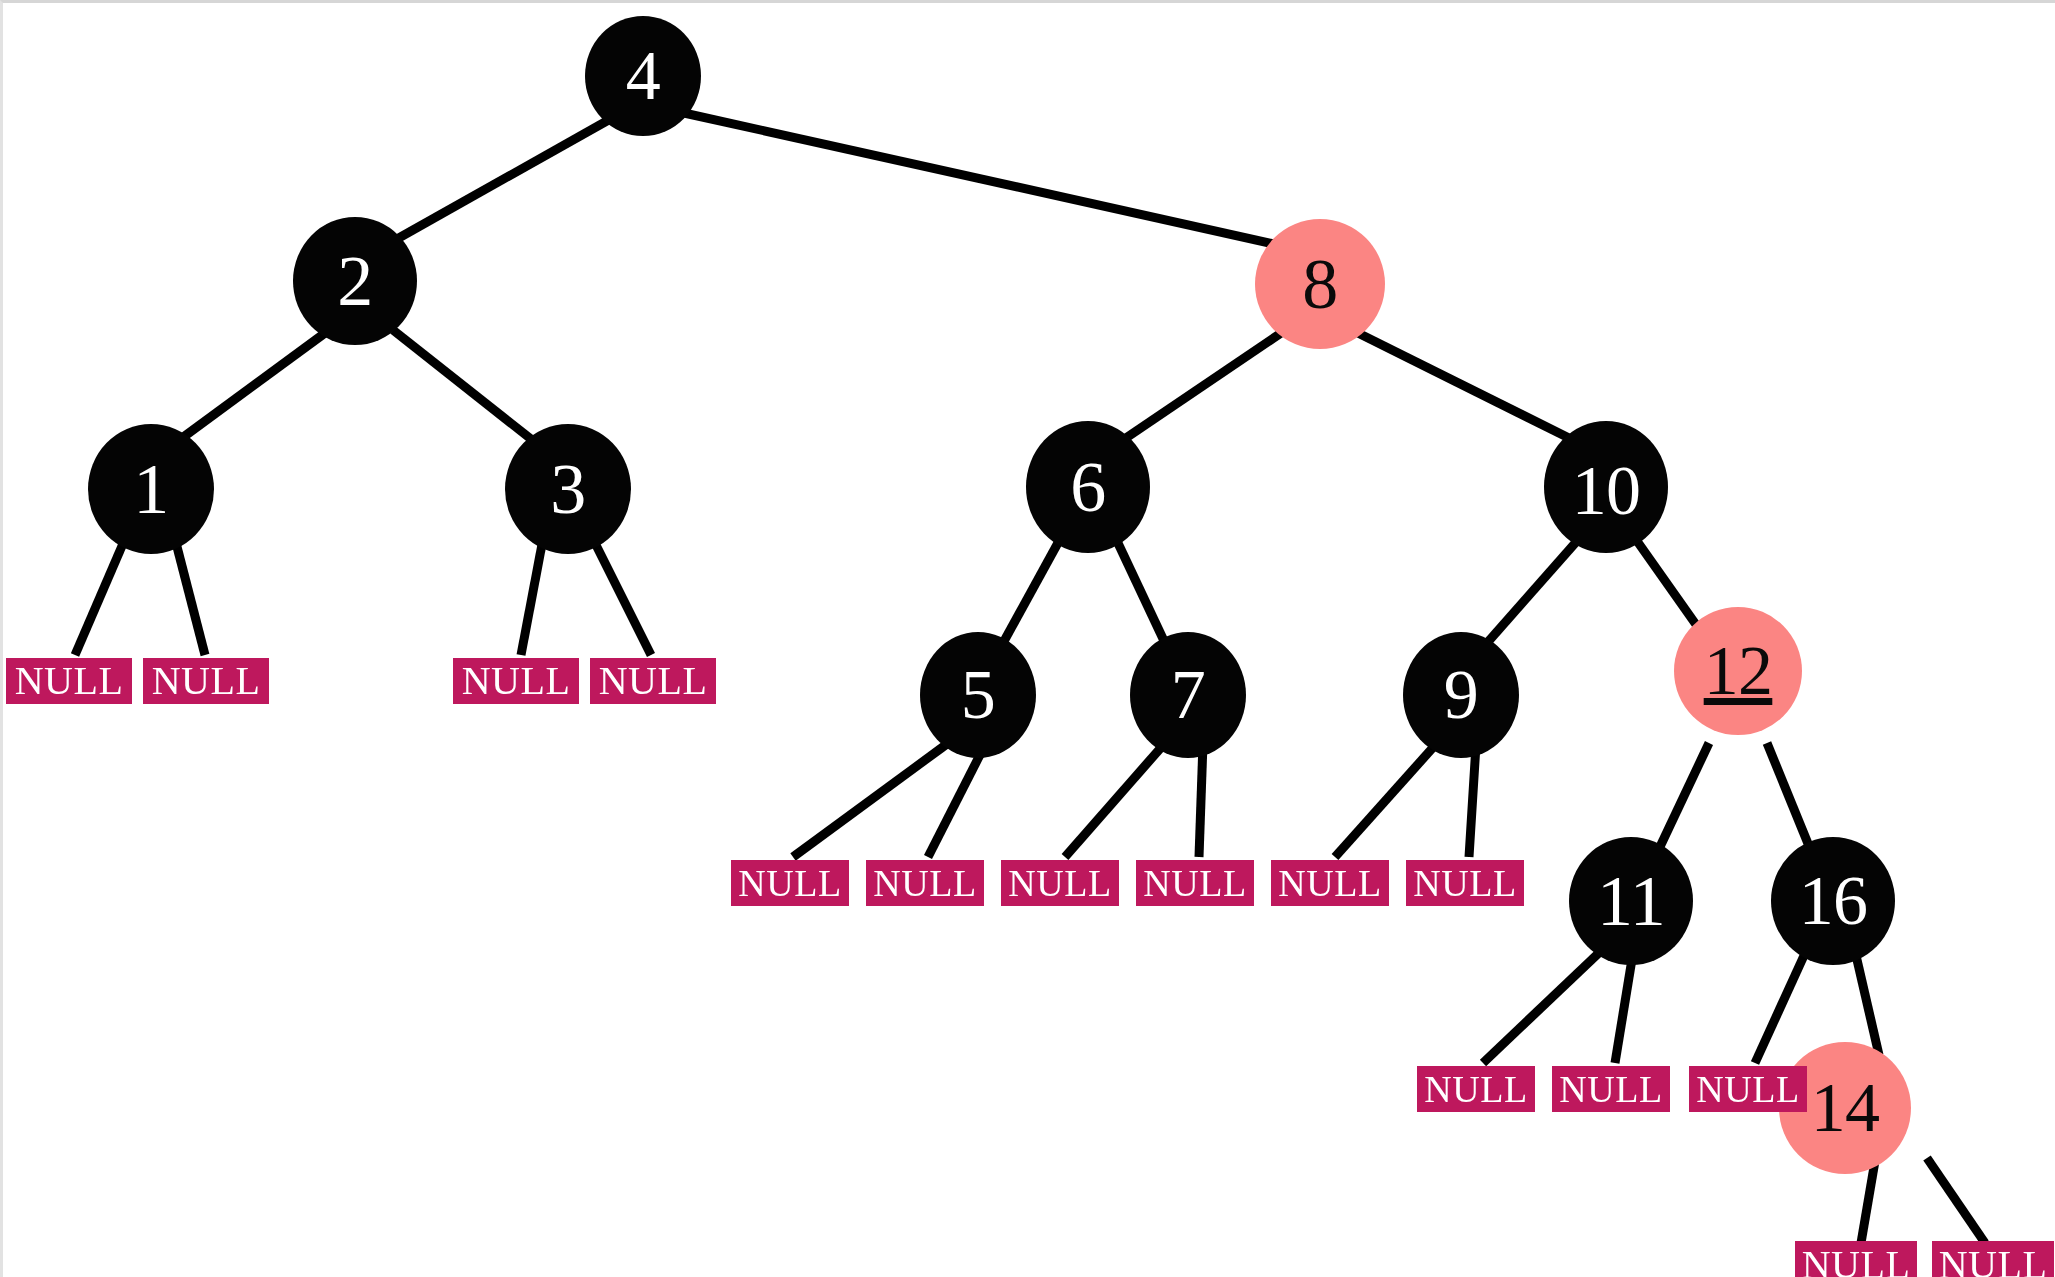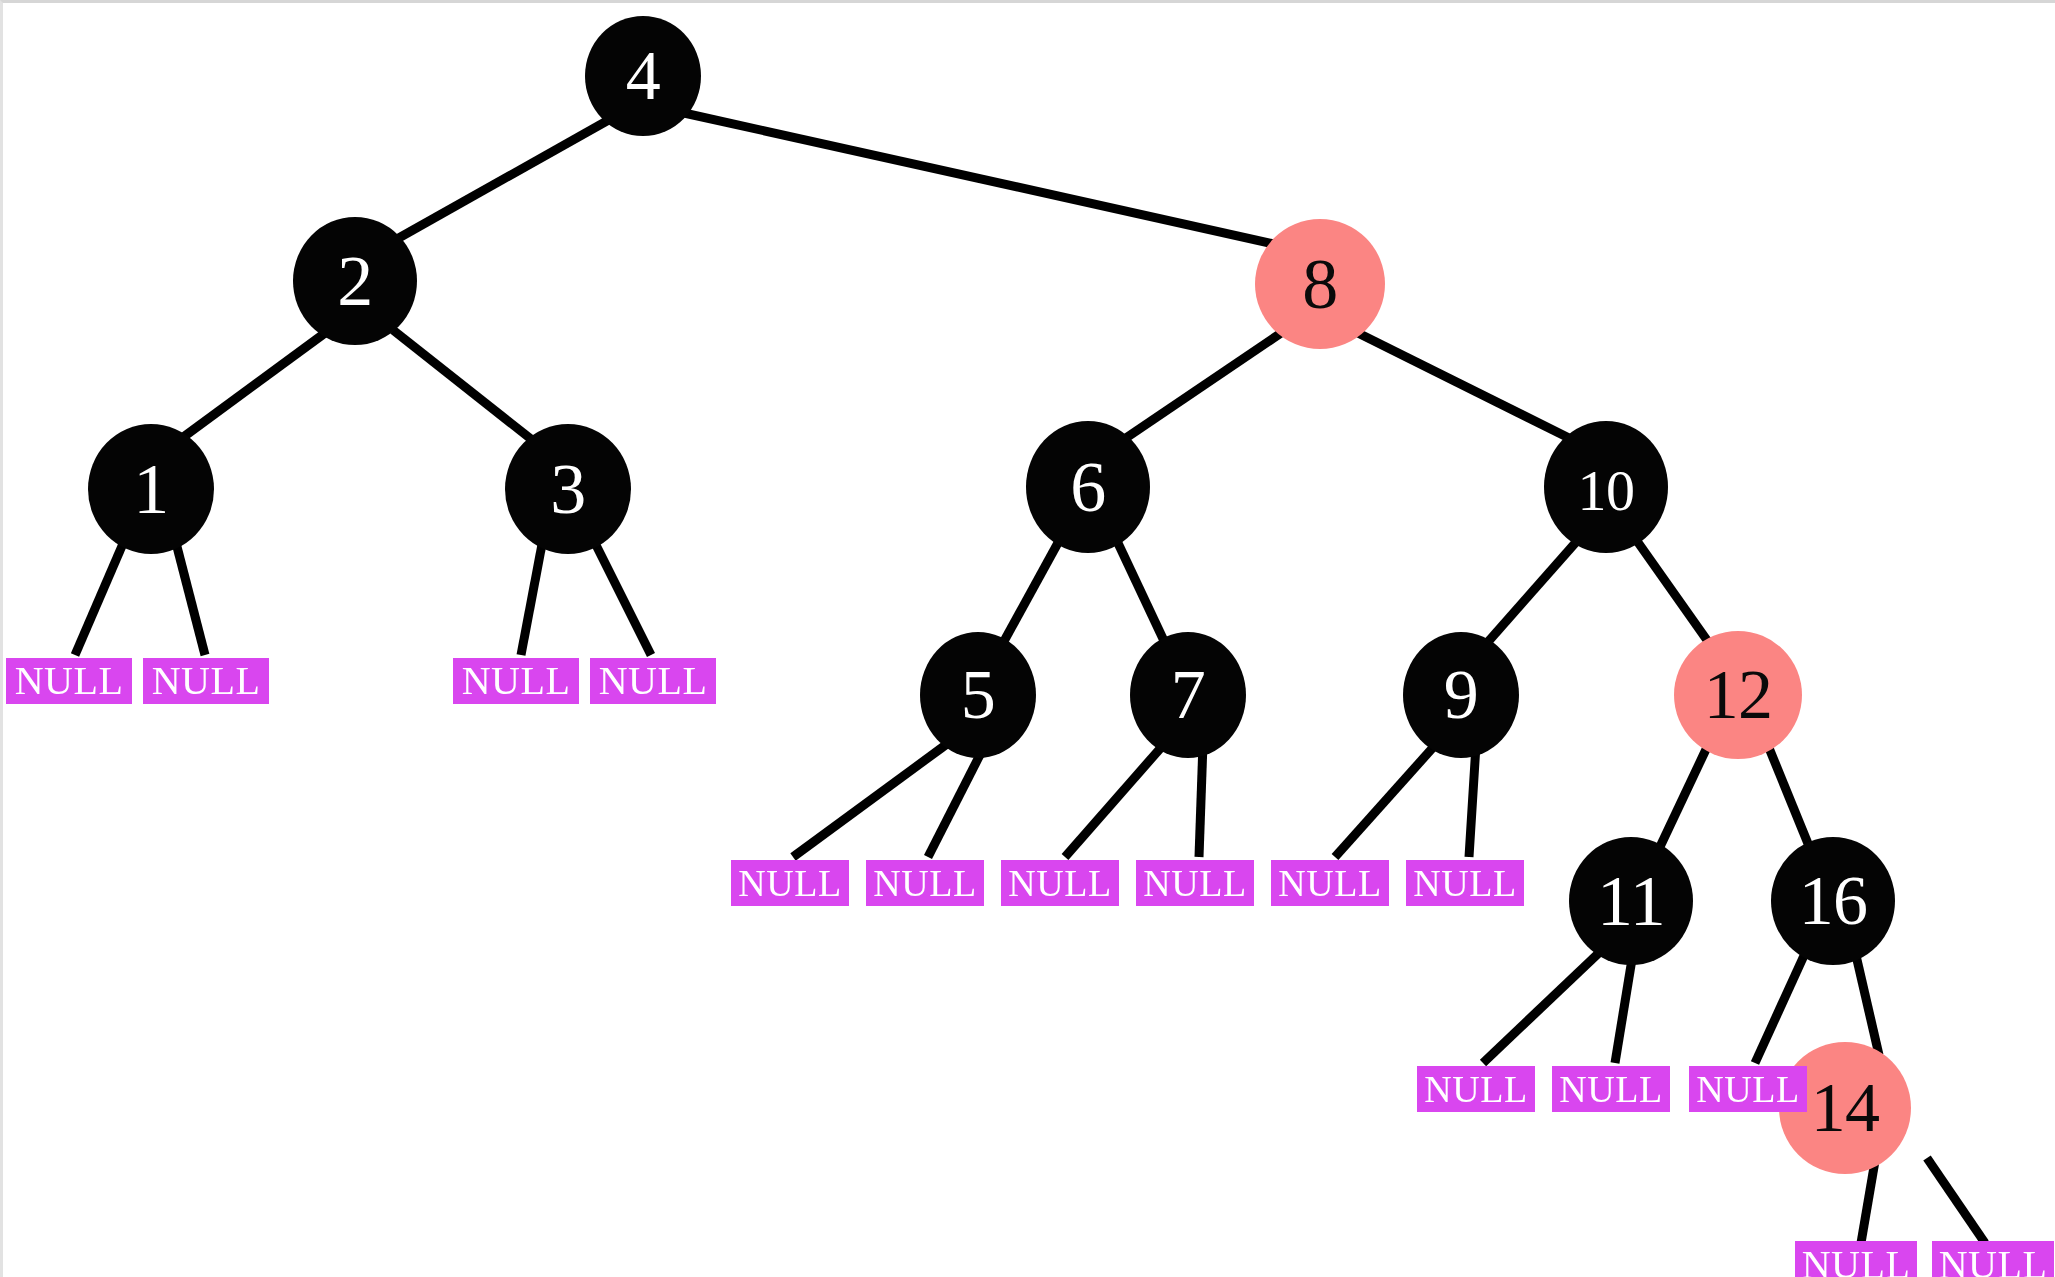--- a/index.html
+++ b/index.html
@@ -43,21 +43,21 @@
     background: #fb8583;
     color: #0a0a0a;
   }
   .node-label {
     font-family: "Liberation Serif", "DejaVu Serif", serif;
     font-weight: 400;
     letter-spacing: -0.01em;
   }
   .nullbox {
     position: absolute;
-    background: #d946ef;
+    background: #be185d;
     color: #ffffff;
     display: flex;
     align-items: center;
     justify-content: center;
     transform: translate(-50%, -50%);
     font-family: "Liberation Serif", "DejaVu Serif", serif;
     line-height: 1;
     user-select: none;
     letter-spacing: 0.5px;
   }
@@ -109,32 +109,32 @@
       <div class="node black" style="left: 148px; top: 486px; width: 126px; height: 130px;">
         <span class="node-label" style="font-size: 72px;">1</span>
       </div>
       <div class="node black" style="left: 565px; top: 486px; width: 126px; height: 130px;">
         <span class="node-label" style="font-size: 72px;">3</span>
       </div>
       <div class="node black" style="left: 1085px; top: 484px; width: 124px; height: 132px;">
         <span class="node-label" style="font-size: 72px;">6</span>
       </div>
       <div class="node black" style="left: 1603px; top: 484px; width: 124px; height: 132px;">
-        <span class="node-label" style="font-size: 58px; margin-top: 8px;">10</span>
+        <span class="node-label" style="font-size: 70px; margin-top: 8px;">10</span>
       </div>
       <div class="node black" style="left: 975px; top: 692px; width: 116px; height: 126px;">
         <span class="node-label" style="font-size: 70px;">5</span>
       </div>
       <div class="node black" style="left: 1185px; top: 692px; width: 116px; height: 126px;">
         <span class="node-label" style="font-size: 70px;">7</span>
       </div>
       <div class="node black" style="left: 1458px; top: 692px; width: 116px; height: 126px;">
         <span class="node-label" style="font-size: 70px;">9</span>
       </div>
-      <div class="node red" style="left: 1735px; top: 692px; width: 128px; height: 128px;">
+      <div class="node red" style="left: 1735px; top: 668px; width: 128px; height: 128px; text-decoration: underline;">
         <span class="node-label" style="font-size: 70px;">12</span>
       </div>
       <div class="node black" style="left: 1628px; top: 898px; width: 124px; height: 128px;">
         <span class="node-label" style="font-size: 72px;">11</span>
       </div>
       <div class="node black" style="left: 1830px; top: 898px; width: 124px; height: 128px;">
         <span class="node-label" style="font-size: 70px;">16</span>
       </div>
       <div class="node red" style="left: 1842px; top: 1105px; width: 132px; height: 132px;">
         <span class="node-label" style="font-size: 70px;">14</span>

